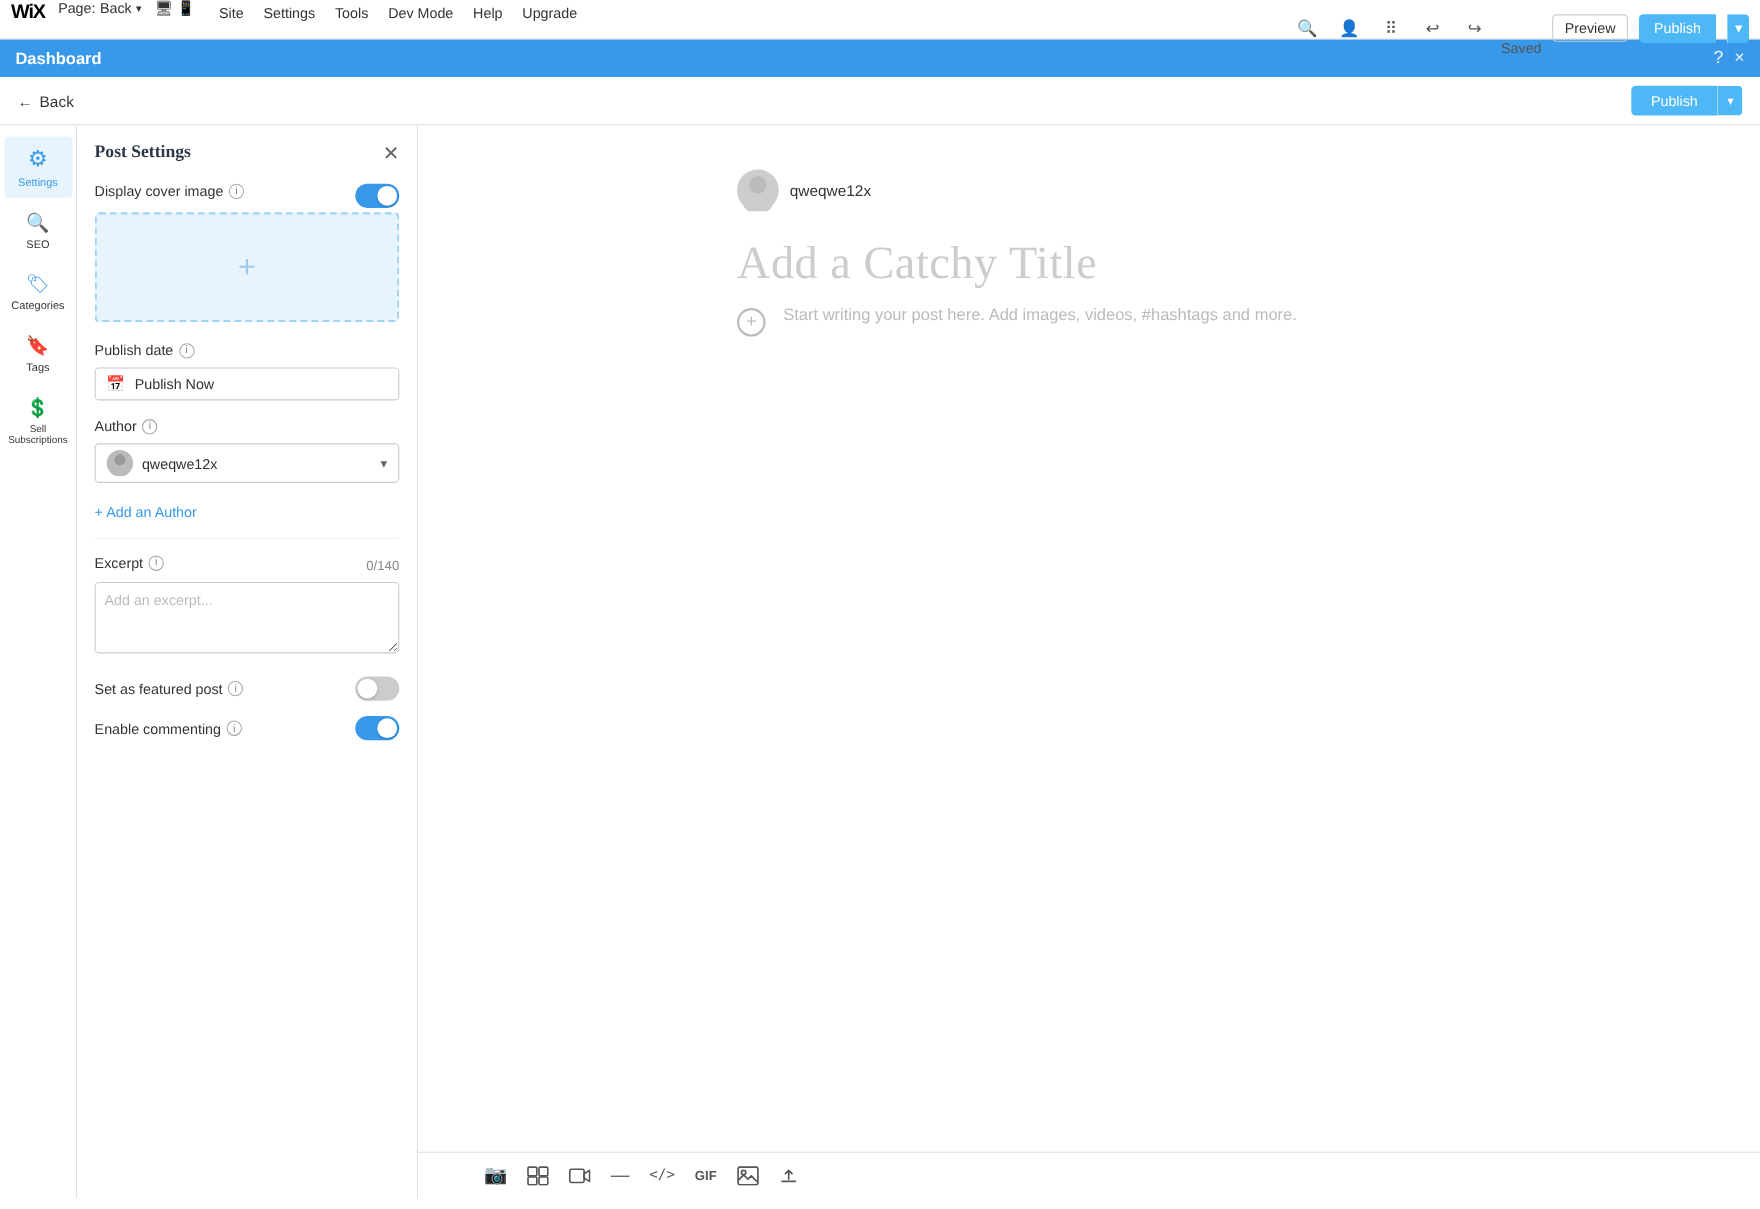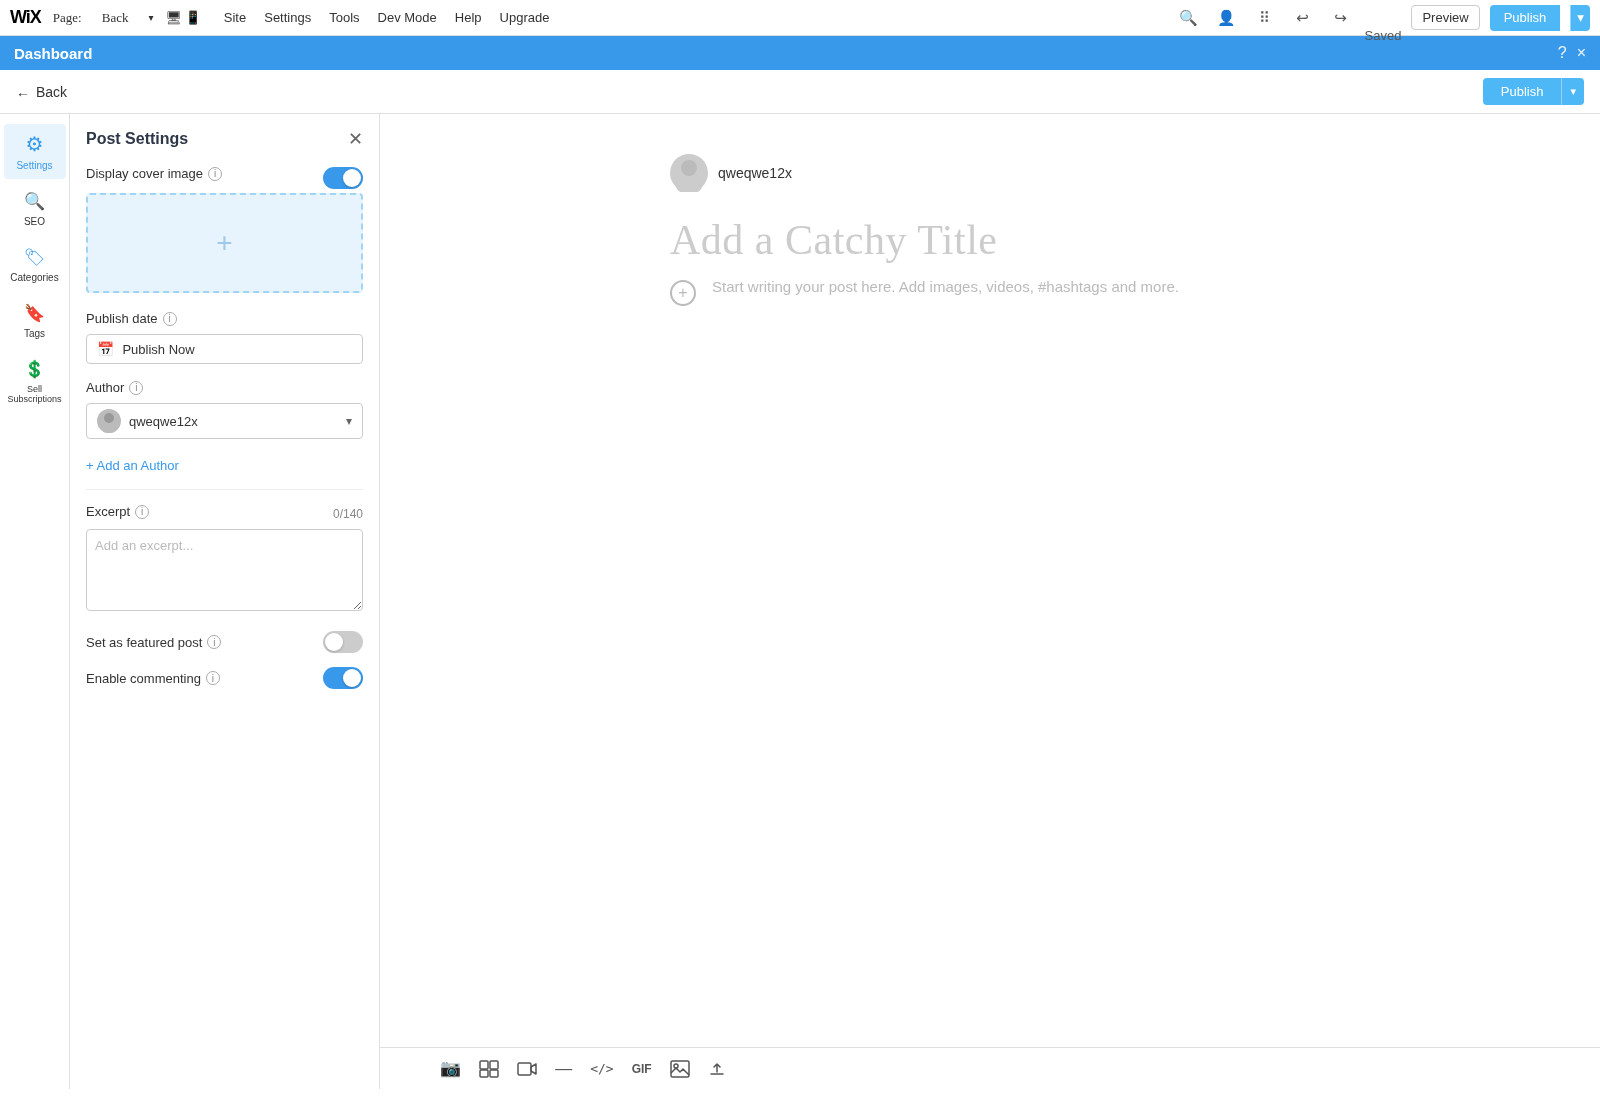--- a/index.html
+++ b/index.html
@@ -4,39 +4,38 @@
   <style>
     * { box-sizing: border-box; margin: 0; padding: 0; }
     body { font-family: 'Helvetica Neue', Arial, sans-serif; background: #fff; overflow: hidden; }
 
     
     .top-bar {
       height: 36px;
       background: #fff;
       border-bottom: 1px solid #ddd;
       display: flex;
-      align-items: center;
+      align-items: flex-start;
       padding: 0 10px;
       gap: 12px;
       font-size: 13px;
       color: #333;
     }
     .top-bar .wix-logo {
       font-weight: 900;
       font-size: 18px;
       color: #000;
       letter-spacing: -1px;
     }
     .top-bar .page-selector {
       display: flex;
       align-items: center;
-      gap: 20px;
-      font-size: 13px;
-      cursor: pointer;
-      font-family: Liberation Serif, serif;
+      gap: 4px;
+      font-size: 13px;
+      cursor: pointer;
     }
     .top-bar .page-selector .chevron { font-size: 10px; }
     .top-bar-nav {
       display: flex;
       align-items: center;
       gap: 6px;
       margin-left: 4px;
     }
     .top-bar-nav span {
       font-size: 13px;
@@ -197,20 +196,21 @@
       background: #fff;
       border-right: 1px solid #e0e0e0;
       padding: 16px;
       overflow-y: auto;
     }
     .panel-header {
       display: flex;
       align-items: center;
       justify-content: space-between;
       margin-bottom: 18px;
+      font-family: Liberation Serif, serif;
     }
     .panel-title {
       font-size: 16px;
       font-weight: 600;
       color: #2d3748;
     }
     .close-btn {
       font-size: 18px;
       color: #666;
       cursor: pointer;
@@ -347,21 +347,21 @@
     
     .excerpt-header {
       display: flex;
       justify-content: space-between;
       align-items: center;
       margin-bottom: 6px;
     }
     .char-count { font-size: 12px; color: #888; }
     .excerpt-textarea {
       width: 100%;
-      height: 82px;
+      height: 65px;
       border: 1px solid #ccc;
       border-radius: 4px;
       padding: 8px;
       font-size: 13px;
       color: #999;
       resize: vertical;
       font-family: inherit;
     }
     .excerpt-textarea::placeholder { color: #bbb; }
 

